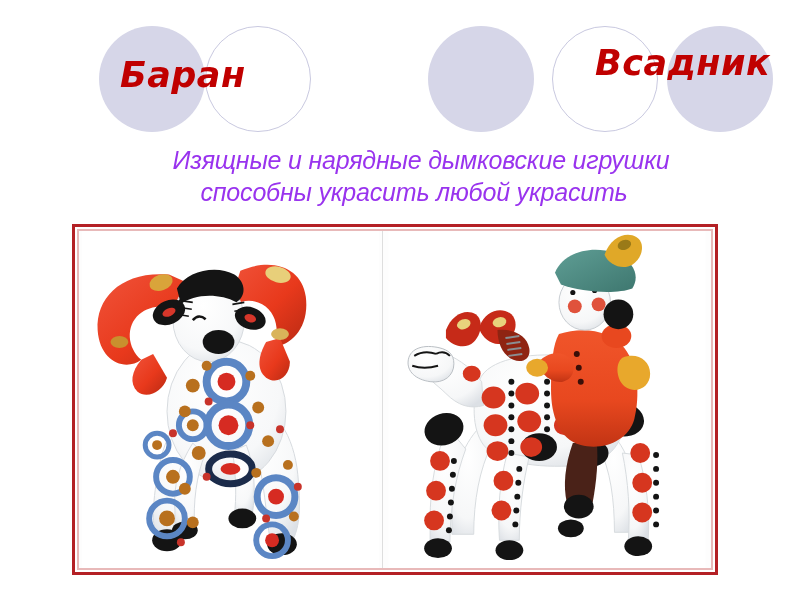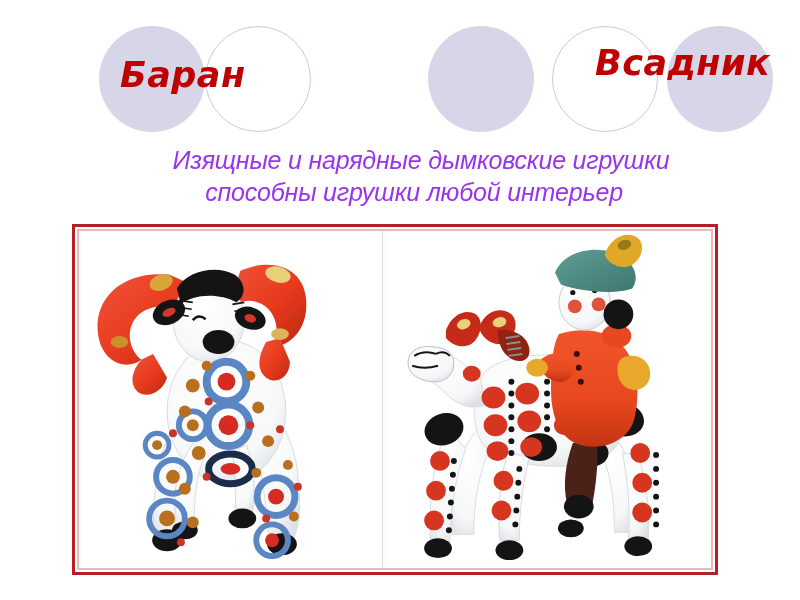--- a/index.html
+++ b/index.html
@@ -114,21 +114,21 @@
   <div class="deco-circle outlined" style="left:552px;top:26px;width:106px;height:106px;"></div>
   <div class="deco-circle filled" style="left:667px;top:26px;width:106px;height:106px;"></div>
 
   <div class="title-word" style="left:120px;top:58px;">Баран</div>
 
   <div class="title-word" style="left:547px;top:46px;margin-left:48px;">Всадник</div>
 </div>
 
 <div class="lead-paragraph">
   <span class="l1">Изящные и нарядные дымковские игрушки</span>
-  <span class="l2">способны игрушки любой интерьер</span>
+  <span class="l2">способны украсить любой украсить</span>
 </div>
 
 <div class="picture-frame">
   <div class="picture-frame-inner">
     <div class="photo-pair">
 
       <div class="photo-pane left">
         <svg class="figure-svg" viewBox="0 0 300 340" preserveAspectRatio="xMidYMid meet">
           <defs>
             <radialGradient id="ramBody" cx="42%" cy="32%" r="78%">

